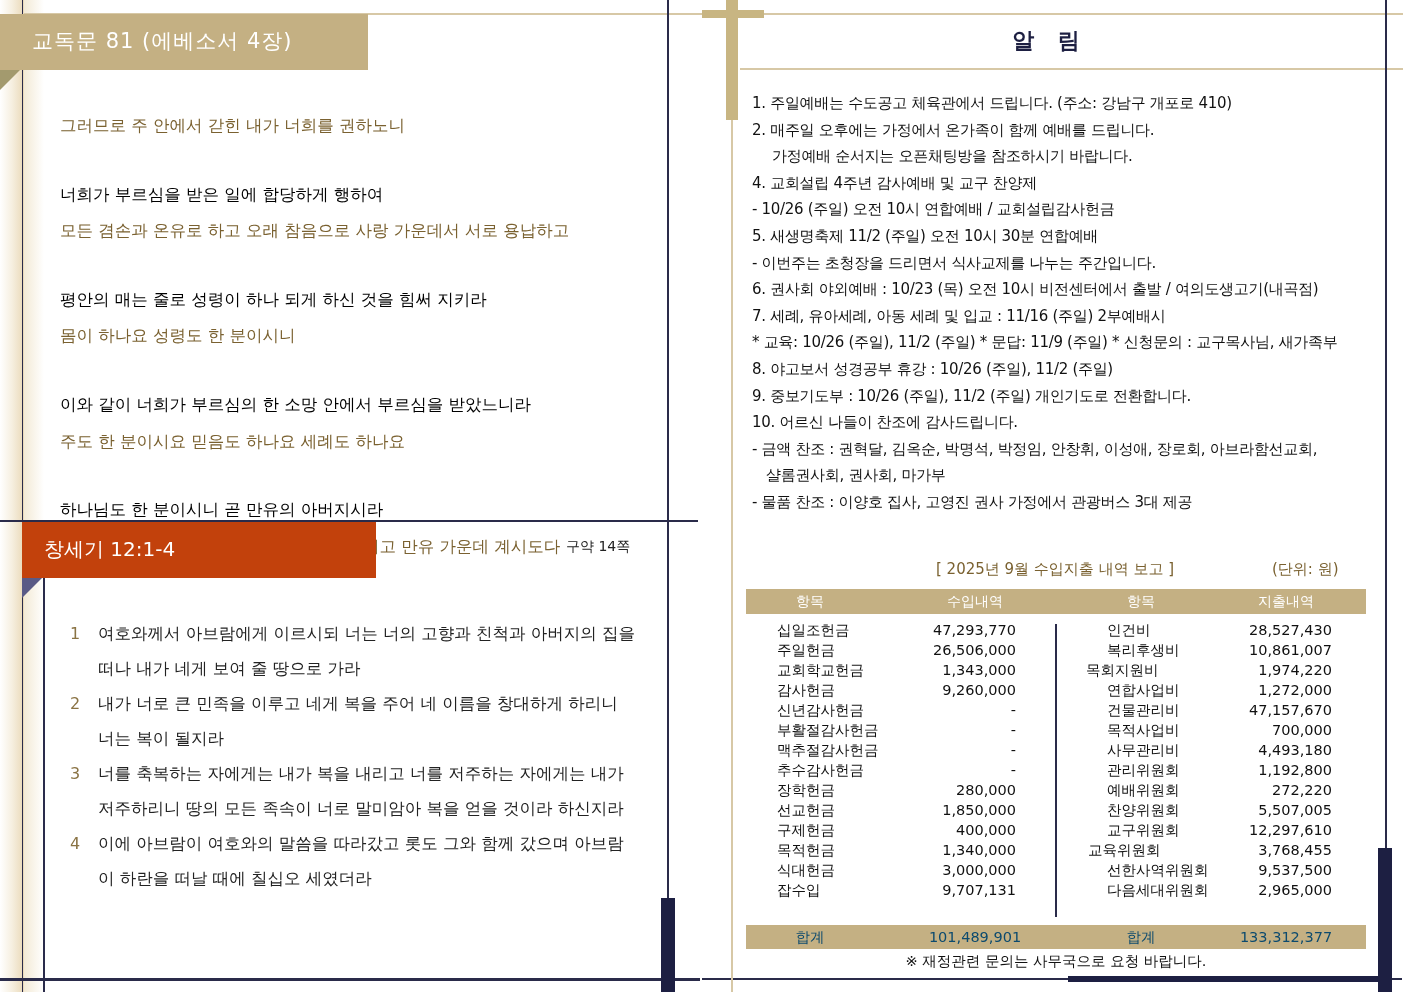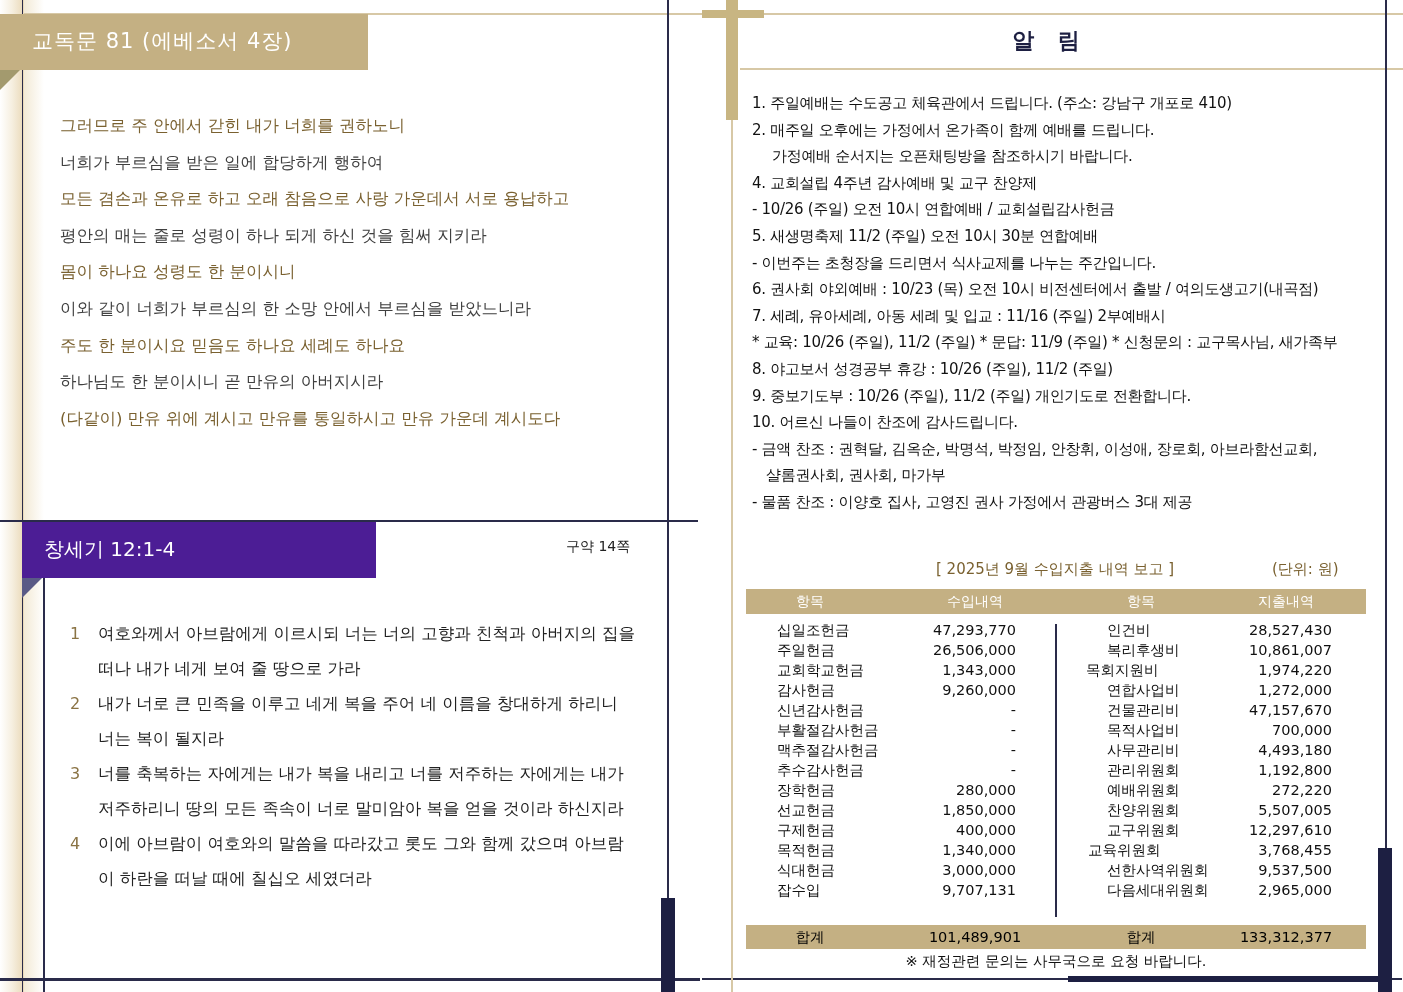--- a/index.html
+++ b/index.html
@@ -19,23 +19,23 @@
 
   
   .gold-tab { left: 0; top: 14px; width: 368px; height: 56px; background: #c4b083;
     color: #fff; font-size: 21px; letter-spacing: 1px; padding: 13px 0 0 32px; }
   .gold-fold { left: 0; top: 70px; width: 0; height: 0;
     border-top: 20px solid #a39a6e; border-left: 20px solid transparent; transform: scaleX(-1); }
 
   .reading { left: 60px; top: 112px; width: 580px; }
   .reading-line { height: 36.6px; font-size: 16.5px; line-height: 28px; white-space: nowrap; }
   .reading-line.leader { color: #7a6130; }
-  .reading-line.people { color: #404040; }
-
-  .navy-tab { left: 22px; top: 522px; width: 354px; height: 56px; background: #4c1d95;
+  .reading-line.people { color: #000000; margin-top: 32px; }
+
+  .navy-tab { left: 22px; top: 522px; width: 354px; height: 56px; background: #c2410c;
     color: #fff; font-size: 20px; padding: 14px 0 0 22px; }
   .navy-fold { left: 22px; top: 578px; width: 0; height: 0;
     border-top: 20px solid #5a5a86; border-left: 20px solid transparent; transform: scaleX(-1); }
   .page-ref { left: 566px; top: 538px; font-size: 14px; color: #222; }
 
   .verses { left: 66px; top: 616px; width: 590px; }
   .verse { display: flex; }
   .verse-num { width: 32px; font-size: 16px; color: #8a7344; line-height: 35px; padding-left: 4px; }
   .verse-text { flex: 1; font-size: 16.5px; line-height: 35px; color: #222; }
 
@@ -58,21 +58,21 @@
     display: flex; color: #fff; font-size: 14px; align-items: center; }
   .fin-head span { text-align: center; }
 
   .fin-body { left: 746px; top: 620px; width: 620px; }
   .fin-row { display: flex; height: 20px; font-size: 14.5px; line-height: 20px; color: #111; }
   .fin-cell-name { padding-left: 31px; width: 150px; }
   .fin-cell-val { width: 120px; text-align: right; }
   .fin-divider { left: 1055px; top: 624px; width: 2px; height: 293px; background: #2a2b4a; }
 
   .fin-total { left: 746px; top: 925px; width: 620px; height: 24px; background: #c4b083;
-    display: flex; color: #000000; font-size: 14.5px; align-items: center; }
+    display: flex; color: #0c4a6e; font-size: 14.5px; align-items: center; }
   .fin-total span { text-align: center; }
 
   .fin-note { left: 746px; top: 952px; width: 620px; text-align: center; font-size: 14.5px; color: #111; }
 </style>
 </head>
 <body>
 
 <div class="abs left-shadow"></div>
 <div class="abs left-shadow2"></div>
 

